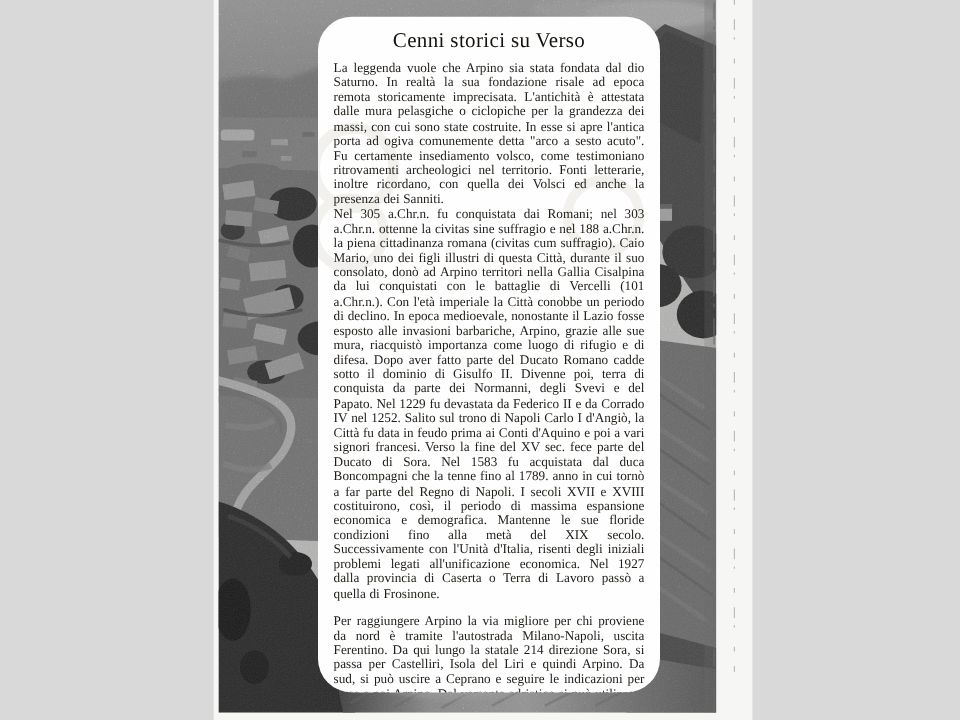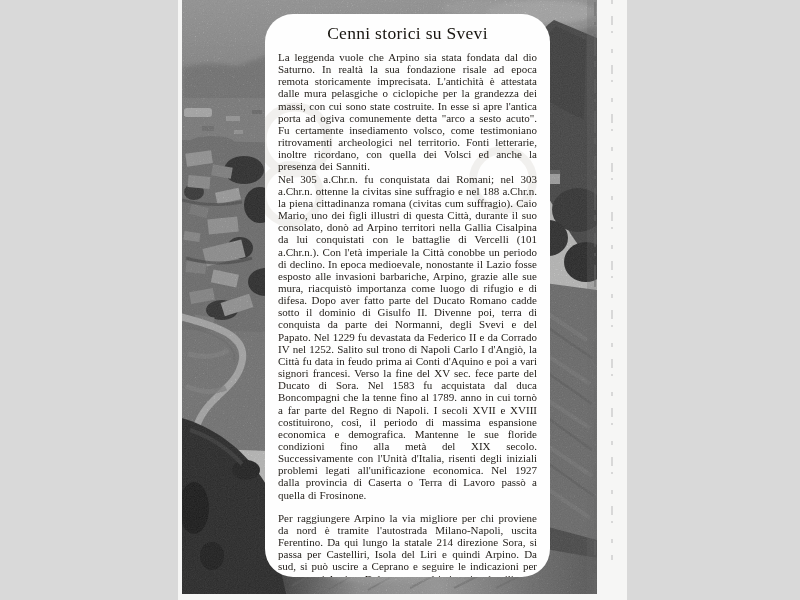--- a/index.html
+++ b/index.html
@@ -166,17 +166,17 @@
     <path d="M25,0 V560" stroke="#8d8d8d" stroke-width="1" stroke-dasharray="4 12 9 6 2 16" opacity="0.55" fill="none"></path>
   </svg>
 </div>
 
 <div class="card">
   <svg class="watermark" viewBox="0 0 300 130" xmlns="http://www.w3.org/2000/svg">
     <circle cx="44" cy="38" r="33" fill="none" stroke="#b3ab9e" stroke-width="9"></circle>
     <circle cx="40" cy="92" r="29" fill="none" stroke="#b3ab9e" stroke-width="8"></circle>
     <circle cx="252" cy="78" r="30" fill="none" stroke="#b3ab9e" stroke-width="8"></circle>
   </svg>
-  <h1>Cenni storici su Svevi</h1>
+  <h1>Cenni storici su Verso</h1>
   <p>La leggenda vuole che Arpino sia stata fondata dal dio Saturno. In realtà la sua fondazione risale ad epoca remota storicamente imprecisata. L'antichità è attestata dalle mura pelasgiche o ciclopiche per la grandezza dei massi, con cui sono state costruite. In esse si apre l'antica porta ad ogiva comunemente detta "arco a sesto acuto". Fu certamente insediamento volsco, come testimoniano ritrovamenti archeologici nel territorio. Fonti letterarie, inoltre ricordano, con quella dei Volsci ed anche la presenza dei Sanniti.</p>
   <p>Nel 305 a.Chr.n. fu conquistata dai Romani; nel 303 a.Chr.n. ottenne la civitas sine suffragio e nel 188 a.Chr.n. la piena cittadinanza romana (civitas cum suffragio). Caio Mario, uno dei figli illustri di questa Città, durante il suo consolato, donò ad Arpino territori nella Gallia Cisalpina da lui conquistati con le battaglie di Vercelli (101 a.Chr.n.). Con l'età imperiale la Città conobbe un periodo di declino. In epoca medioevale, nonostante il Lazio fosse esposto alle invasioni barbariche, Arpino, grazie alle sue mura, riacquistò importanza come luogo di rifugio e di difesa. Dopo aver fatto parte del Ducato Romano cadde sotto il dominio di Gisulfo II. Divenne poi, terra di conquista da parte dei Normanni, degli Svevi e del Papato. Nel 1229 fu devastata da Federico II e da Corrado IV nel 1252. Salito sul trono di Napoli Carlo I d'Angiò, la Città fu data in feudo prima ai Conti d'Aquino e poi a vari signori francesi. Verso la fine del XV sec. fece parte del Ducato di Sora. Nel 1583 fu acquistata dal duca Boncompagni che la tenne fino al 1789. anno in cui tornò a far parte del Regno di Napoli. I secoli XVII e XVIII costituirono, così, il periodo di massima espansione economica e demografica. Mantenne le sue floride condizioni fino alla metà del XIX secolo. Successivamente con l'Unità d'Italia, risenti degli iniziali problemi legati all'unificazione economica. Nel 1927 dalla provincia di Caserta o Terra di Lavoro passò a quella di Frosinone.</p>
   <p class="gap">Per raggiungere Arpino la via migliore per chi proviene da nord è tramite l'autostrada Milano-Napoli, uscita Ferentino. Da qui lungo la statale 214 direzione Sora, si passa per Castelliri, Isola del Liri e quindi Arpino. Da sud, si può uscire a Ceprano e seguire le indicazioni per Arce e poi Arpino. Dal versante adriatico si può utilizzare l'autostrada Pescara-Roma, uscita di Avezzano, per poi prendere la superstrada Sora-Cassino uscita Broccostella.</p>
 </div>
 
 </body></html>

